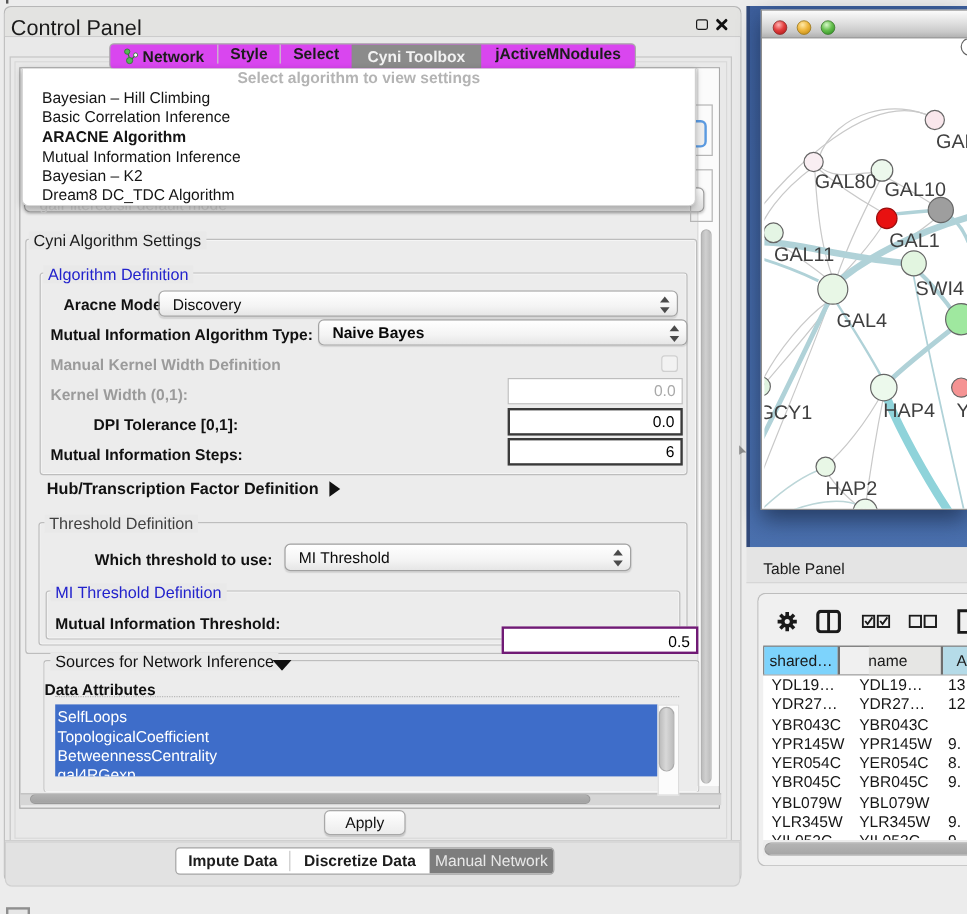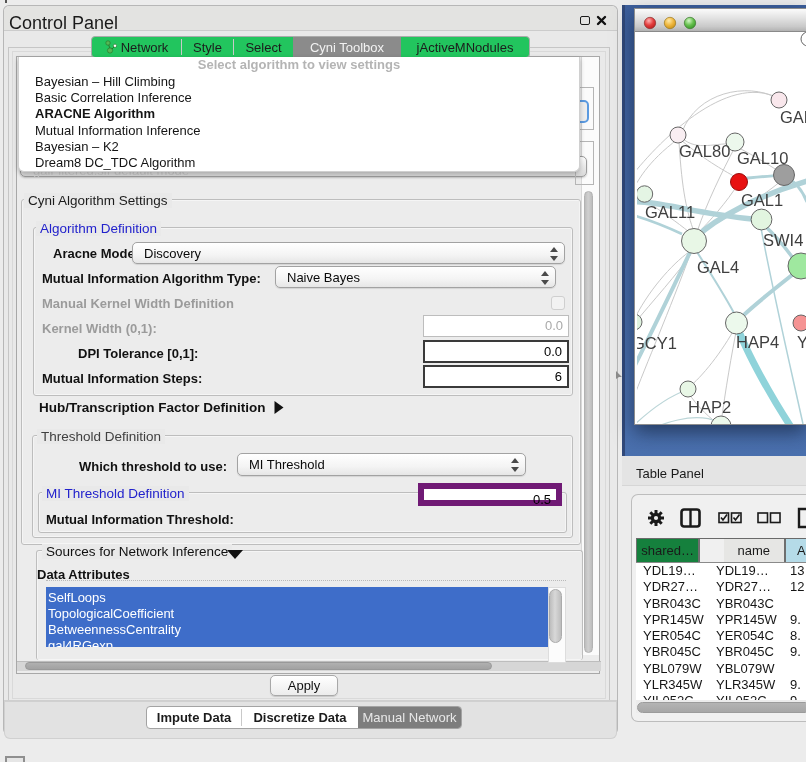--- a/index.html
+++ b/index.html
@@ -35,21 +35,21 @@
   <div class="abs" style="left:9px;top:46px;width:594px;height:648px;border:1px solid #d9d9d9;"></div>
 
   <div class="abs" style="left:13px;top:51px;width:584px;height:618px;border:1px solid #a8a8a8;background:#ececec;"></div>
 
   <div class="abs" style="left:578px;top:52px;width:18px;height:598px;background:#fbfbfb;border-left:1px solid #d8d8d8;"></div>
   <div class="abs" style="left:581px;top:186px;width:9px;height:462px;background:linear-gradient(90deg,#bdbdbd,#d0d0d0 45%,#bdbdbd);border-radius:4.5px;border:1px solid #b2b2b2;"></div>
 
   <div class="abs" style="left:14px;top:656px;width:584px;height:10px;background:#d6d6d6;border-top:1px solid #bdbdbd;"></div>
   <div class="abs" style="left:22px;top:657px;width:467px;height:8px;background:linear-gradient(#b0b0b0,#a2a2a2);border-radius:4px;border:1px solid #999;"></div>
 
-  <div class="abs" style="left:88px;top:31px;height:22px;background:#22c55e;border:1px solid #ababab;border-radius:4px;display:flex;align-items:center;font-size:13px;color:#1c1c1c;overflow:hidden;">
+  <div class="abs" style="left:88px;top:31px;height:22px;background:#d946ef;border:1px solid #ababab;border-radius:4px;display:flex;align-items:flex-start;font-size:13px;color:#1c1c1c;overflow:hidden;font-weight:bold;">
     <div style="width:89px;display:flex;align-items:center;justify-content:center;height:100%;">
       <svg width="12" height="14" viewBox="0 0 12 14" style="margin-right:4px;">
           <path d="M3.5 4.5 L4.8 8 M6.5 9.5 L9 7" stroke="#2a7a2e" stroke-width="1"></path>
           <circle cx="3" cy="3" r="2.2" fill="#55b855" stroke="#2a7a2e" stroke-width="0.7"></circle>
           <circle cx="5" cy="10.5" r="2.6" fill="#55b855" stroke="#2a7a2e" stroke-width="0.7"></circle>
           <circle cx="10" cy="5.8" r="1.7" fill="#fff" stroke="#2a7a2e" stroke-width="0.7"></circle>
         </svg>
       Network</div>
     <div style="width:1px;height:16px;background:#c9c9c9;"></div>
     <div style="width:51px;text-align:center;">Style</div>
@@ -71,21 +71,21 @@
   <div class="grp" style="left:30px;top:222px;width:540px;height:169px;"></div>
   <div class="gt" style="left:33px;top:216px;color:#2222cc;">Algorithm Definition</div>
 
   <div class="lbl" style="left:39px;top:241px;margin-left:11px;">Aracne Mode:</div>
   <div class="abs combo" style="left:129px;top:237px;width:433px;height:22px;">
       <span>Discovery</span>
       <i></i>
     </div>
 
   <div class="lbl" style="left:39px;top:266px;">Mutual Information Algorithm Type:</div>
-  <div class="abs combo" style="left:272px;top:261px;width:281px;height:22px;">
+  <div class="abs combo" style="left:262px;top:261px;width:308px;height:22px;font-weight:bold;">
       <span>Naive Bayes</span>
       <i></i>
     </div>
 
   <div class="lbl" style="left:39px;top:291px;color:#9b9b9b;">Manual Kernel Width Definition</div>
   <div class="abs" style="left:548px;top:291px;width:14px;height:14px;background:#f2f2f2;border:1px solid #cfcfcf;border-radius:3px;"></div>
 
   <div class="lbl" style="left:39px;top:316px;color:#9b9b9b;">Kernel Width (0,1):</div>
   <div class="fld" style="left:420px;top:310px;width:146px;height:22px;border:1px solid #bdbdbd;color:#a9a9a9;line-height:20px;">0.0</div>
 
@@ -106,21 +106,21 @@
   <div class="lbl" style="left:76px;top:454px;">Which threshold to use:</div>
   <div class="abs combo" style="left:234px;top:448px;width:289px;height:23px;">
       <span>MI Threshold</span>
       <i></i>
     </div>
 
   <div class="grp" style="left:35px;top:487px;width:529px;height:41px;"></div>
   <div class="gt" style="left:39px;top:481px;color:#2222cc;">MI Threshold Definition</div>
 
   <div class="lbl" style="left:43px;top:507px;">Mutual Information Threshold:</div>
-  <div class="fld" style="left:415px;top:478px;width:144px;height:23px;border:6px solid #701a75;line-height:21px;">0.5</div>
+  <div class="fld" style="left:415px;top:517px;width:164px;height:23px;border:2px solid #701a75;line-height:21px;">0.5</div>
 
   <div class="grp" style="left:33px;top:545px;width:547px;height:110px;border-bottom:none;"></div>
   <div class="gt" style="left:39px;top:539px;color:#111;">Sources for Network Inference</div>
   <svg class="abs" style="left:224px;top:545px;" width="16" height="9" viewBox="0 0 16 9">
       <path d="M0 0 H16 L8 9 Z" fill="#111"></path>
     </svg>
   <div class="lbl" style="left:34px;top:562px;">Data Attributes</div>
 
   <div class="abs" style="left:43px;top:575px;width:520px;height:1px;border-top:1px dotted #b9b9b9;"></div>
   <div class="abs" style="left:43px;top:582px;width:502px;height:60px;background:#3e6dc9;color:#fff;font-size:13px;line-height:16px;padding:3px 0 0 2px;overflow:hidden;">
@@ -276,23 +276,23 @@
         <rect x="1" y="1" width="9.5" height="9.5"></rect>
         <rect x="13.5" y="1" width="9.5" height="9.5"></rect>
       </g>
   </svg>
   <svg class="abs" style="left:165px;top:12px;" width="20" height="22" viewBox="0 0 20 22">
     <path d="M2 2 H12 L18 8 V20 H2 Z" fill="none" stroke="#1a1a1a" stroke-width="2.4"></path>
   </svg>
 
   <div class="abs" style="left:4px;top:43px;width:181px;height:25px;display:flex;font-size:13px;color:#1a1a1a;border-top:1px solid #6a6a6a;border-bottom:1px solid #8a8a8a;">
     <div style="width:1.5px;background:#6e6e6e;"></div>
-    <div style="width:70px;background:#15803d;text-align:center;line-height:23px;">shared…</div>
+    <div style="width:70px;background:#7dd3fc;text-align:center;line-height:23px;">shared…</div>
     <div style="width:2px;background:#6e6e6e;"></div>
-    <div style="width:70px;background:#e6e6e4;text-align:center;line-height:23px;margin-left:24px;">name</div>
+    <div style="width:70px;background:#e6e6e4;text-align:left;line-height:23px;margin-left:24px;">name</div>
     <div style="width:2px;background:#6e6e6e;"></div>
     <div style="width:36px;background:#b5dbe8;text-align:center;line-height:23px;">A</div>
   </div>
   <div class="abs" style="left:4px;top:68px;width:181px;height:139px;background:#ffffff;overflow:hidden;font-size:13px;color:#161616;line-height:16.3px;">
     <div style="display:flex;">
         <div style="width:72px;padding-left:7px;">YDL19…</div>
         <div style="width:72px;padding-left:8px;">YDL19…</div>
         <div style="padding-left:10px;">13</div>
       </div>
     <div style="display:flex;">

